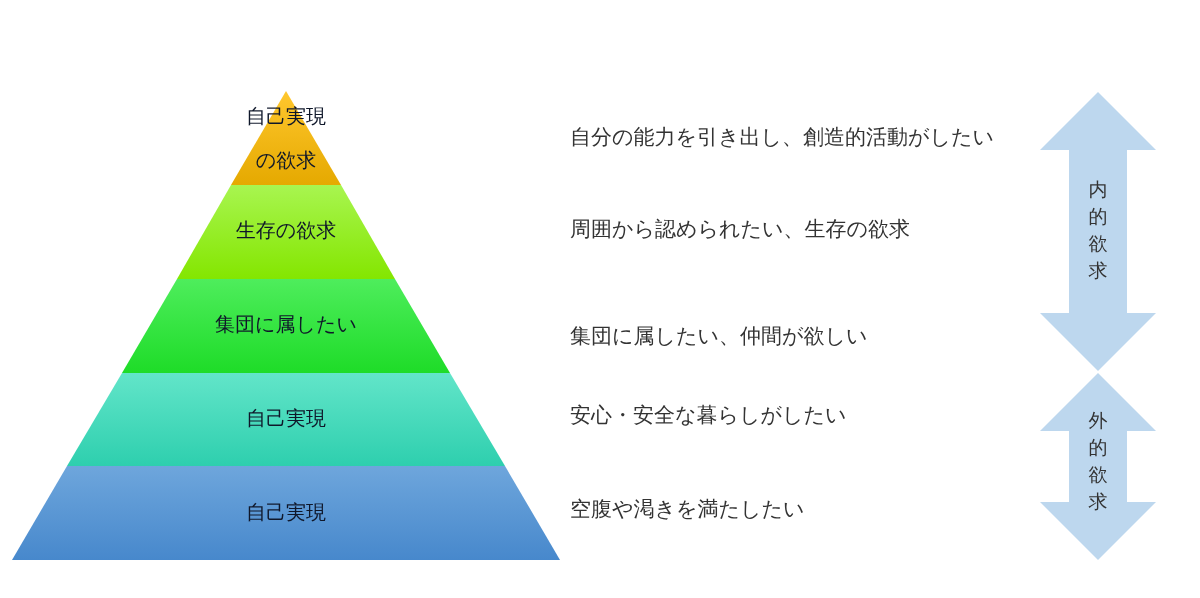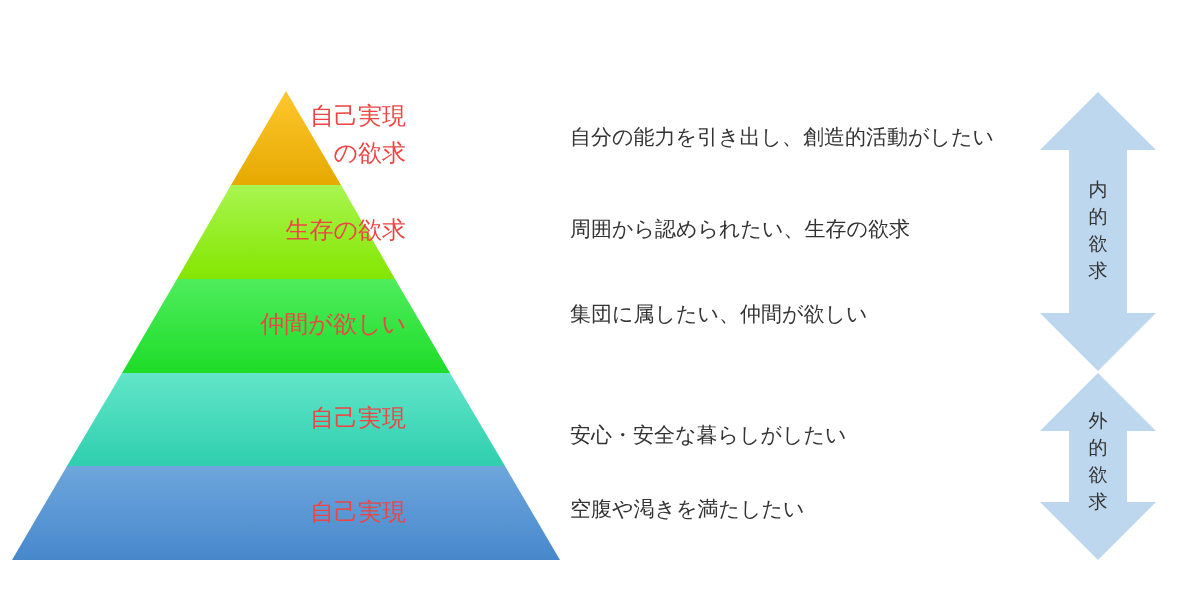--- a/index.html
+++ b/index.html
@@ -1,19 +1,19 @@
 <!DOCTYPE html>
 <html><head>
   <meta charset="utf-8">
   <style>
     html, body { margin: 0; padding: 0; background: #ffffff; }
     body { width: 1200px; height: 598px; position: relative; overflow: hidden;
            font-family: "DejaVu Sans", "Liberation Sans", sans-serif; }
     #pyramid { position: absolute; left: 0; top: 0; }
-    .layer-label { position: absolute; color: #ef4444; font-size: 24px; text-align: right;
+    .layer-label { position: absolute; color: #0f172a; font-size: 20px; text-align: center;
                    width: 240px; line-height: 36px; }
     .desc { position: absolute; left: 570px; color: #333; font-size: 21px; white-space: nowrap; }
     .arrow-label { position: absolute; width: 30px; text-align: center; font-size: 19px; color: #333;
                    line-height: 27px; }
   </style>
 </head>
 <body>
 
 <svg id="pyramid" width="1200" height="598">
   <defs>
@@ -45,31 +45,31 @@
   <polygon points="122,373 450,373 505,466 67,466" fill="url(#g3)"></polygon>
   <polygon points="67,466 505,466 560,560 12,560" fill="url(#g4)"></polygon>
 
   <polygon fill="#bdd7ee" points="1098,92 1156,150 1127,150 1127,313 1156,313 1098,371 1040,313 1069,313 1069,150 1040,150"></polygon>
 
   <polygon fill="#bdd7ee" points="1098,373 1156,431 1127,431 1127,502 1156,502 1098,560 1040,502 1069,502 1069,431 1040,431"></polygon>
 </svg>
 
 <div class="layer-label" style="left:166px; top:98px;">
   <div>自己実現</div>
-  <div style="margin-top:1px;">の欲求</div>
+  <div style="margin-top:8px;">の欲求</div>
 </div>
 <div class="layer-label" style="left:166px; top:212px;">生存の欲求</div>
-<div class="layer-label" style="left:166px; top:306px;">仲間が欲しい</div>
+<div class="layer-label" style="left:166px; top:306px;">集団に属したい</div>
 <div class="layer-label" style="left:166px; top:400px;">自己実現</div>
 <div class="layer-label" style="left:166px; top:494px;">自己実現</div>
 
 <div class="desc" style="top:123px;">自分の能力を引き出し、創造的活動がしたい</div>
 <div class="desc" style="top:215px;">周囲から認められたい、生存の欲求</div>
-<div class="desc" style="top:300px;">集団に属したい、仲間が欲しい</div>
-<div class="desc" style="top:401px;margin-top:20px;">安心・安全な暮らしがしたい</div>
+<div class="desc" style="top:322px;">集団に属したい、仲間が欲しい</div>
+<div class="desc" style="top:401px;">安心・安全な暮らしがしたい</div>
 <div class="desc" style="top:495px;text-align:center;">空腹や渇きを満たしたい</div>
 
 <div class="arrow-label" style="left:1083px; top:176px;">
   <div>内</div>
   <div>的</div>
   <div>欲</div>
   <div>求</div>
 </div>
 <div class="arrow-label" style="left:1083px; top:407px;">
   <div>外</div>

